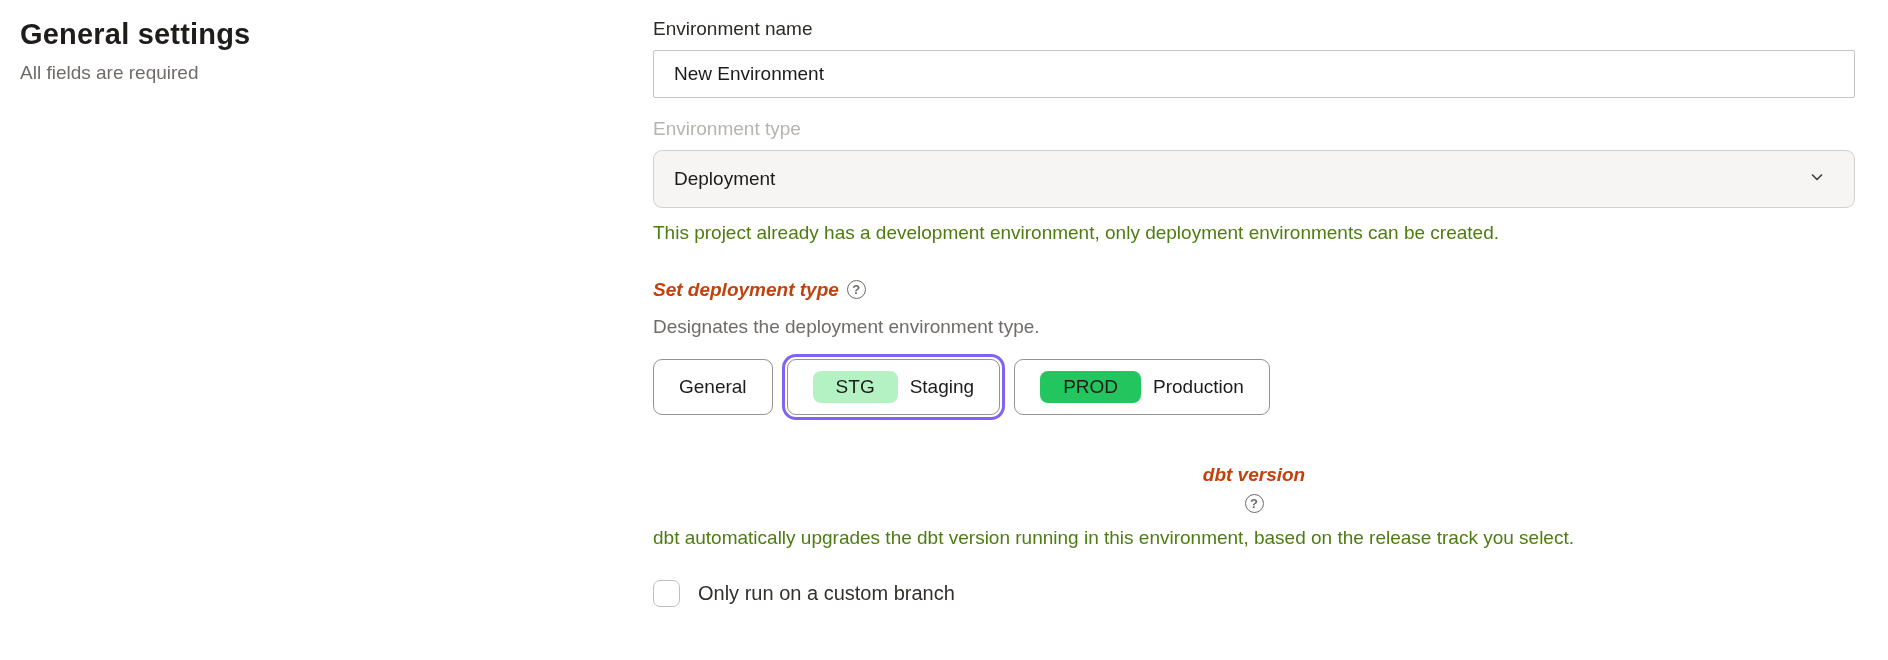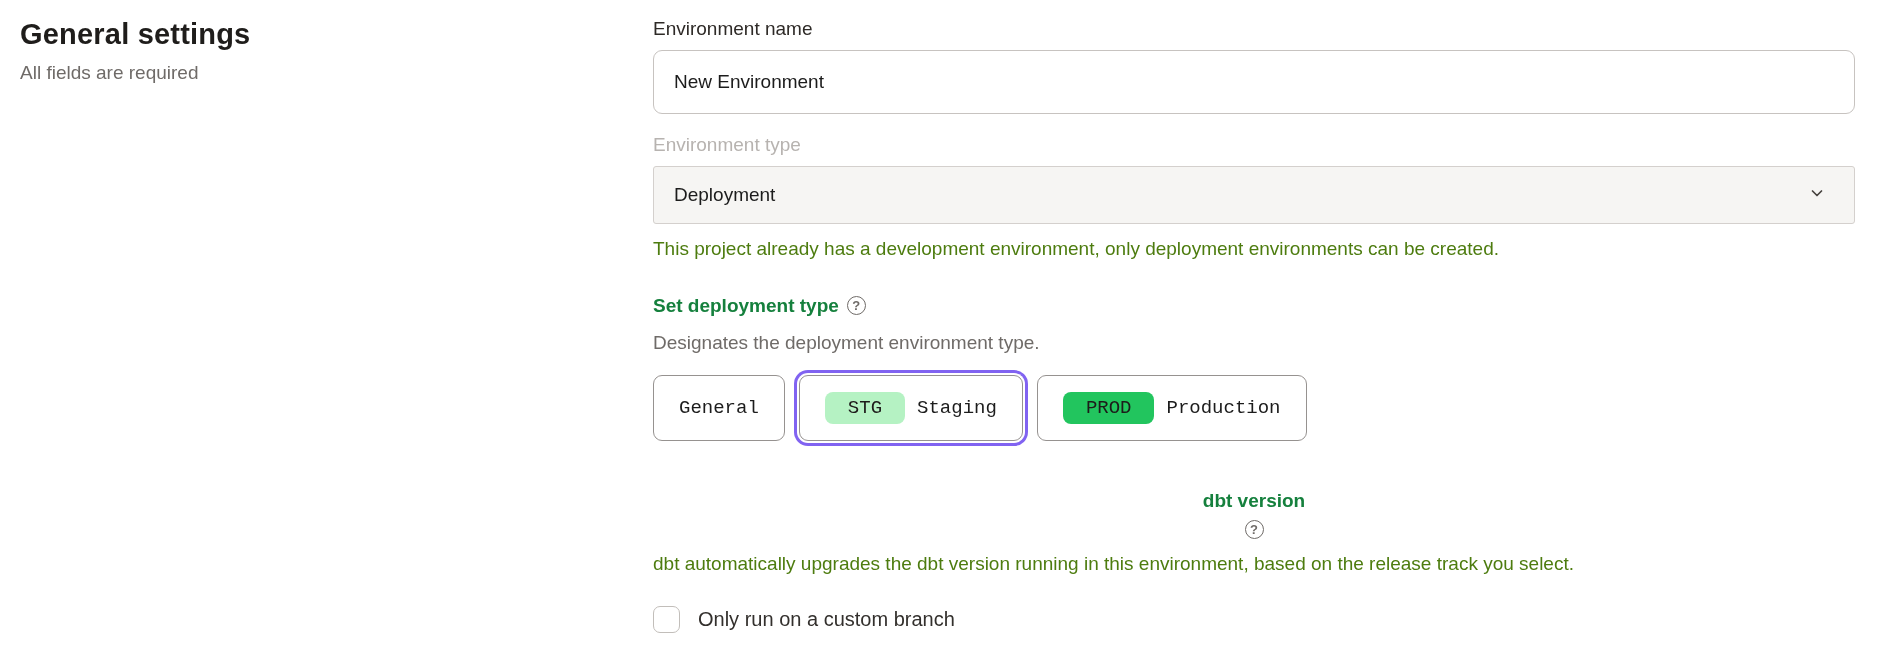--- a/index.html
+++ b/index.html
@@ -37,56 +37,56 @@
     flex: 1 1 auto;
     padding: 18px 33px 0 0;
   }
   .field-label {
     font-size: 19px;
     font-weight: 500;
     color: #2e2a27;
     margin-bottom: 10px;
   }
   .field-label.disabled { color: #b7b3b0; }
-  .field-label.bold { font-weight: 700; color: #15803d; }
+  .field-label.bold { font-weight: 700; color: #c2410c; font-style: italic; }
   .label-row {
     display: flex; align-items: center; gap: 8px;
     margin-bottom: 10px;
   }
   .label-row .field-label { margin-bottom: 0; }
   .help-icon {
     width: 19px; height: 19px;
     border: 1.6px solid #6f6b68;
     border-radius: 50%;
     color: #6f6b68;
     font-size: 13px;
     font-weight: 700;
     display: inline-flex;
     align-items: center;
     justify-content: center;
     line-height: 1;
     user-select: none;
   }
   .text-input {
     width: 100%;
-    height: 64px;
+    height: 48px;
     border: 1px solid #c7c3c0;
-    border-radius: 9px;
+    border-radius: 2px;
     padding: 0 20px;
     font-size: 19px;
     font-family: inherit;
     color: #1c1c1c;
     background: #ffffff;
     outline: none;
   }
   .select-box {
     width: 100%;
     height: 58px;
     border: 1px solid #c7c3c0;
-    border-radius: 3px;
+    border-radius: 9px;
     padding: 0 20px;
     display: flex;
     align-items: center;
     justify-content: space-between;
     font-size: 19px;
     color: #1c1c1c;
     background: #ffffff;
     cursor: pointer;
   }
   .select-box.disabled {
@@ -108,32 +108,32 @@
     margin-top: 15px;
   }
   .btn-row {
     display: flex;
     align-items: center;
     gap: 14px;
     margin-top: 16px;
     padding: 5px 0;
   }
   .type-btn {
-    height: 66px;
+    height: 56px;
     background: #ffffff;
     border: 1px solid #969290;
     border-radius: 9px;
     display: inline-flex;
     align-items: center;
     gap: 12px;
     padding: 0 25px;
     font-size: 19px;
     font-weight: 500;
     color: #1c1c1c;
-    font-family: Liberation Mono, monospace;
+    font-family: Liberation Sans, sans-serif;
     cursor: pointer;
   }
   .type-btn.selected {
     box-shadow: 0 0 0 2px #ffffff, 0 0 0 5px #8163f1;
   }
   .badge {
     display: inline-flex;
     align-items: center;
     border-radius: 8px;
     padding: 5px 23px;

